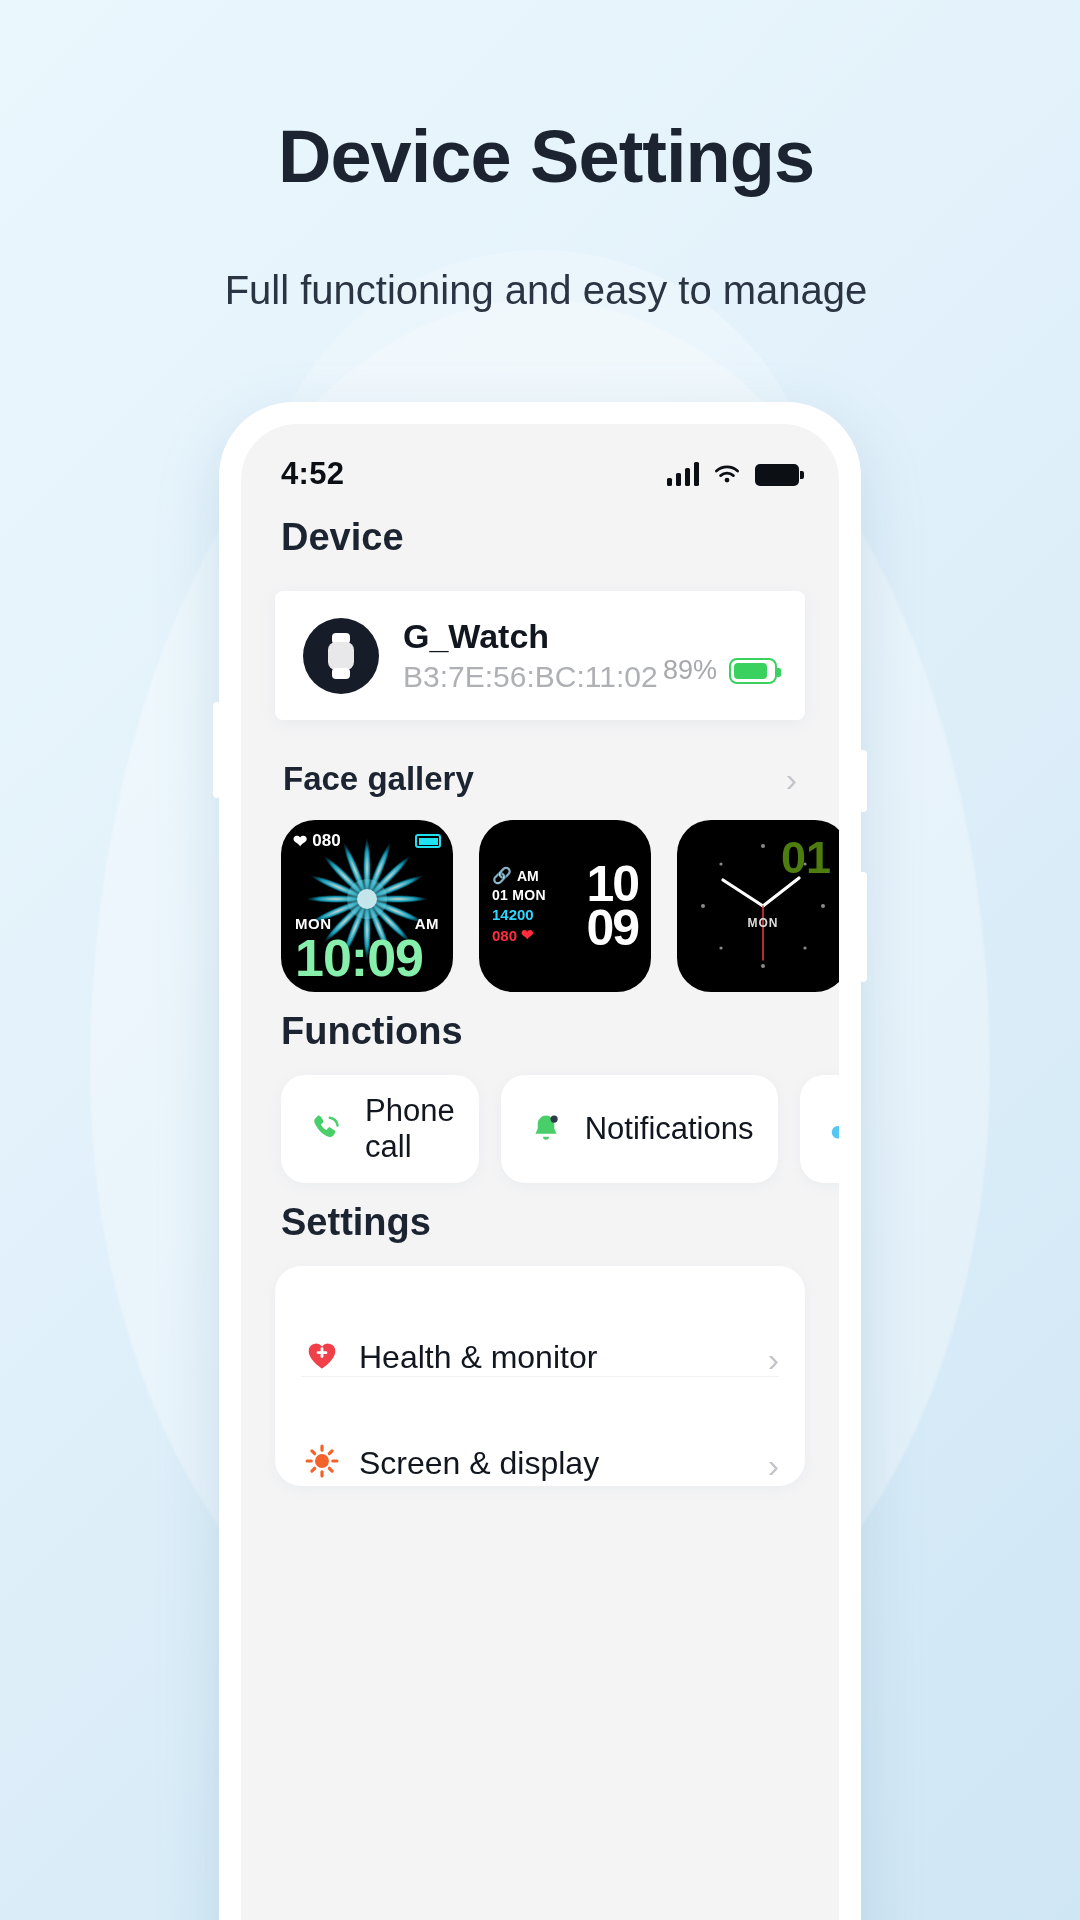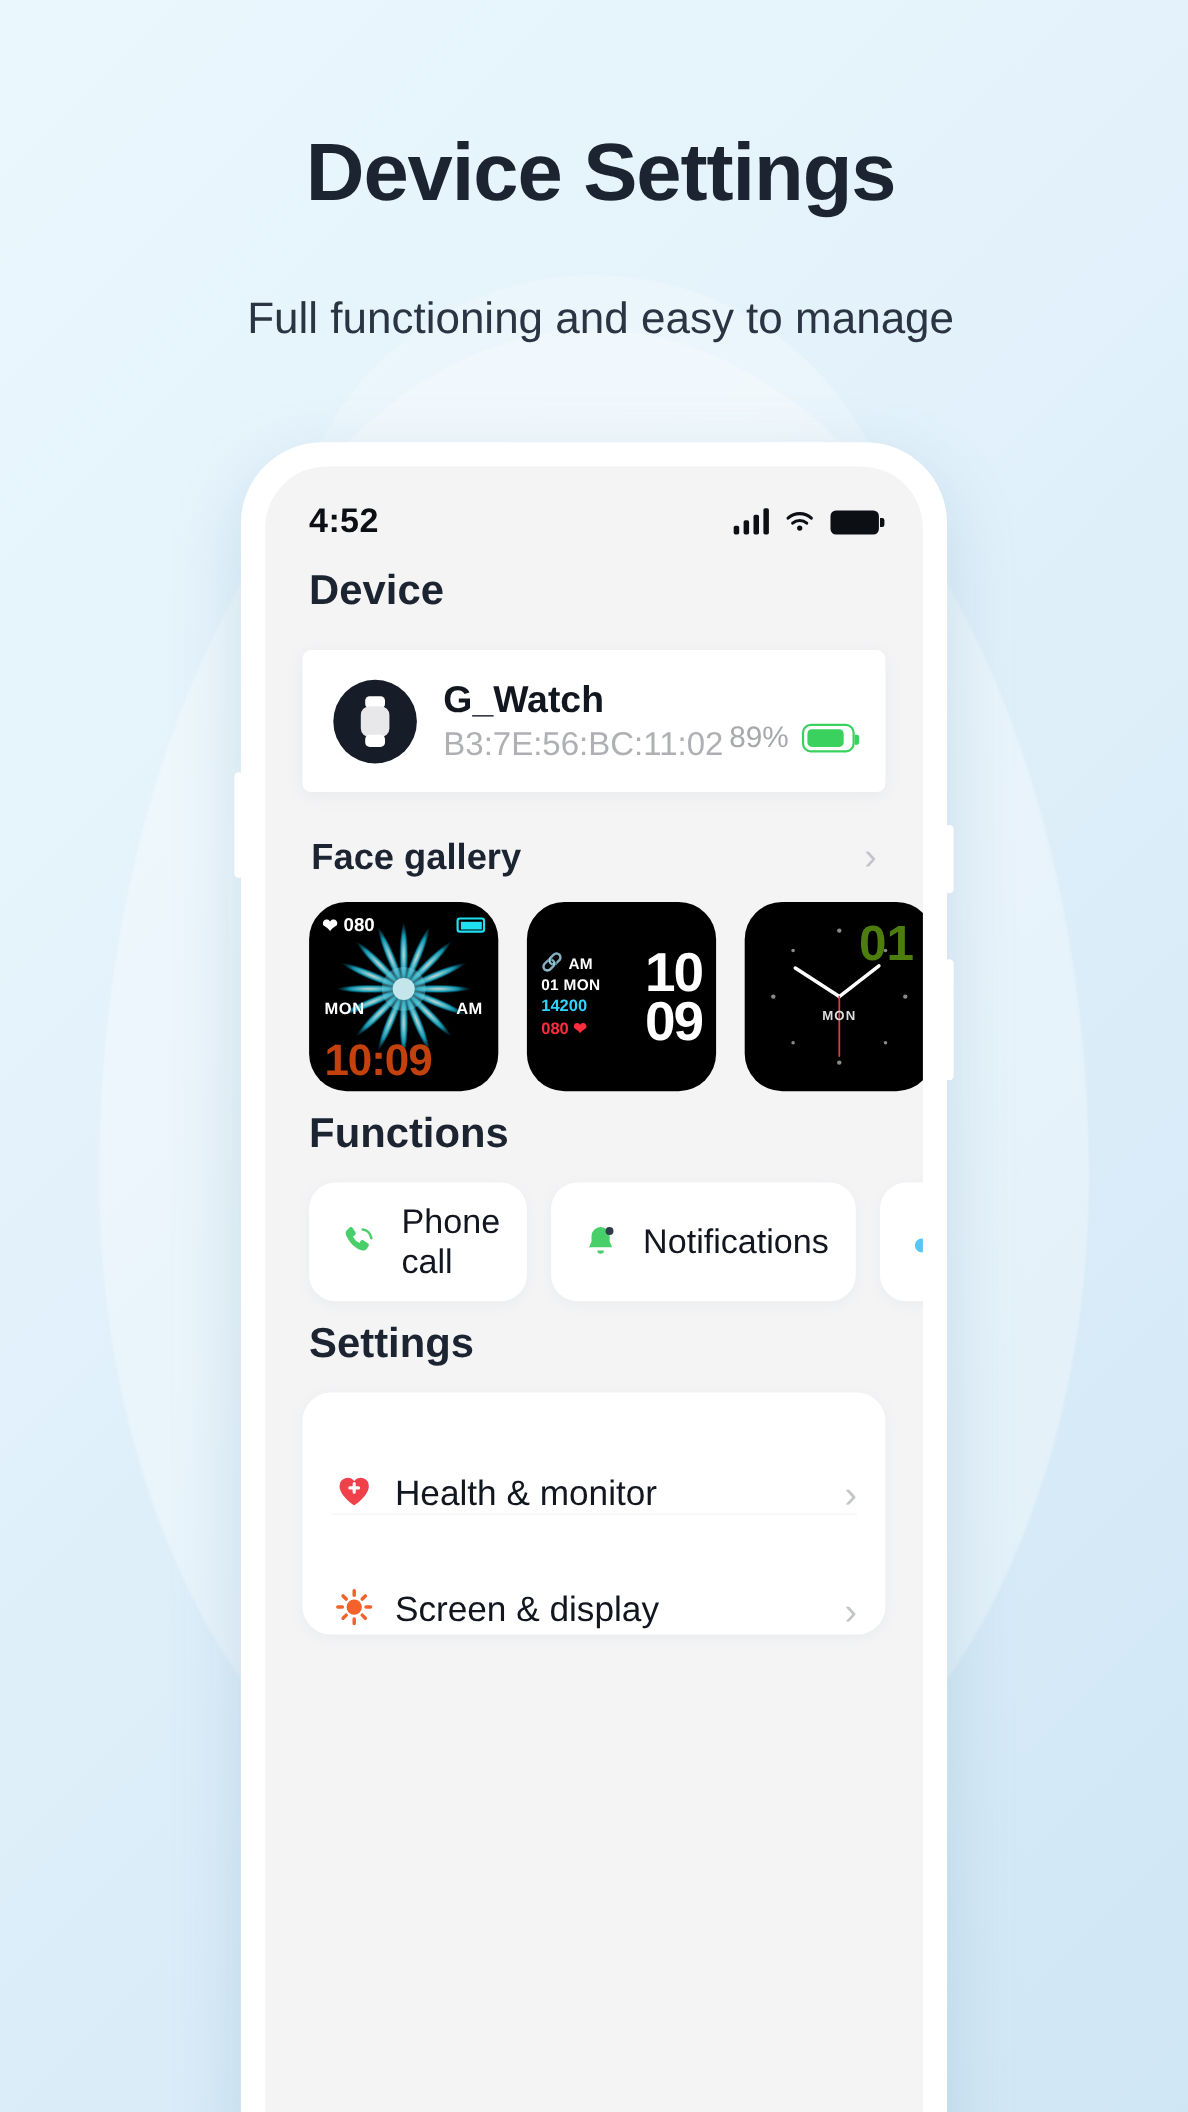--- a/index.html
+++ b/index.html
@@ -115,21 +115,21 @@
   .heart-s { color:#ff2d3e; font-size:20px; line-height:1; }
   .f1-hr span { color:#fff; font-size:17px; font-weight:bold; }
   .f1-batt { width:26px; height:14px; border:2px solid #1fe0f0; border-radius:3px; padding:1.5px; position:relative; }
   .f1-batt i { display:block; height:100%; width:100%; background:#1fe0f0; }
   .flower {
     position:absolute; left:50%; top:46%; transform:translate(-50%,-50%);
     width:150px; height:150px;
   }
   .f1-bottom { position:absolute; left:14px; right:14px; bottom:8px; }
   .f1-meta { display:flex; justify-content:space-between; color:#fff; font-size:15px; font-weight:bold; letter-spacing:0.5px; }
-  .f1-time { color:#c2410c; font-size:40px; font-weight:bold; line-height:1; margin-top:18px; letter-spacing:-1px; }
+  .f1-time { color:#86efac; font-size:52px; font-weight:bold; line-height:1; margin-top:0; letter-spacing:-1px; }
 
   
   .f2 { padding:14px 13px; display:flex; align-items:center; height:100%; }
   .f2-left { flex:1; display:flex; flex-direction:column; justify-content:center; gap:3px; }
   .f2-r1 { display:flex; align-items:center; gap:5px; color:#fff; font-size:14px; font-weight:bold; }
   .f2-link { color:#fff; font-size:16px; line-height:1; }
   .f2-date { color:#fff; font-size:14px; font-weight:bold; letter-spacing:0.3px; }
   .f2-steps { color:#2fd3ff; font-size:15px; font-weight:bold; }
   .f2-hr { color:#ff2d3e; font-size:15px; font-weight:bold; display:flex; align-items:center; gap:4px; }
   .f2-right { color:#fff; font-size:50px; font-weight:bold; line-height:0.88; letter-spacing:-2px; text-align:right; }

